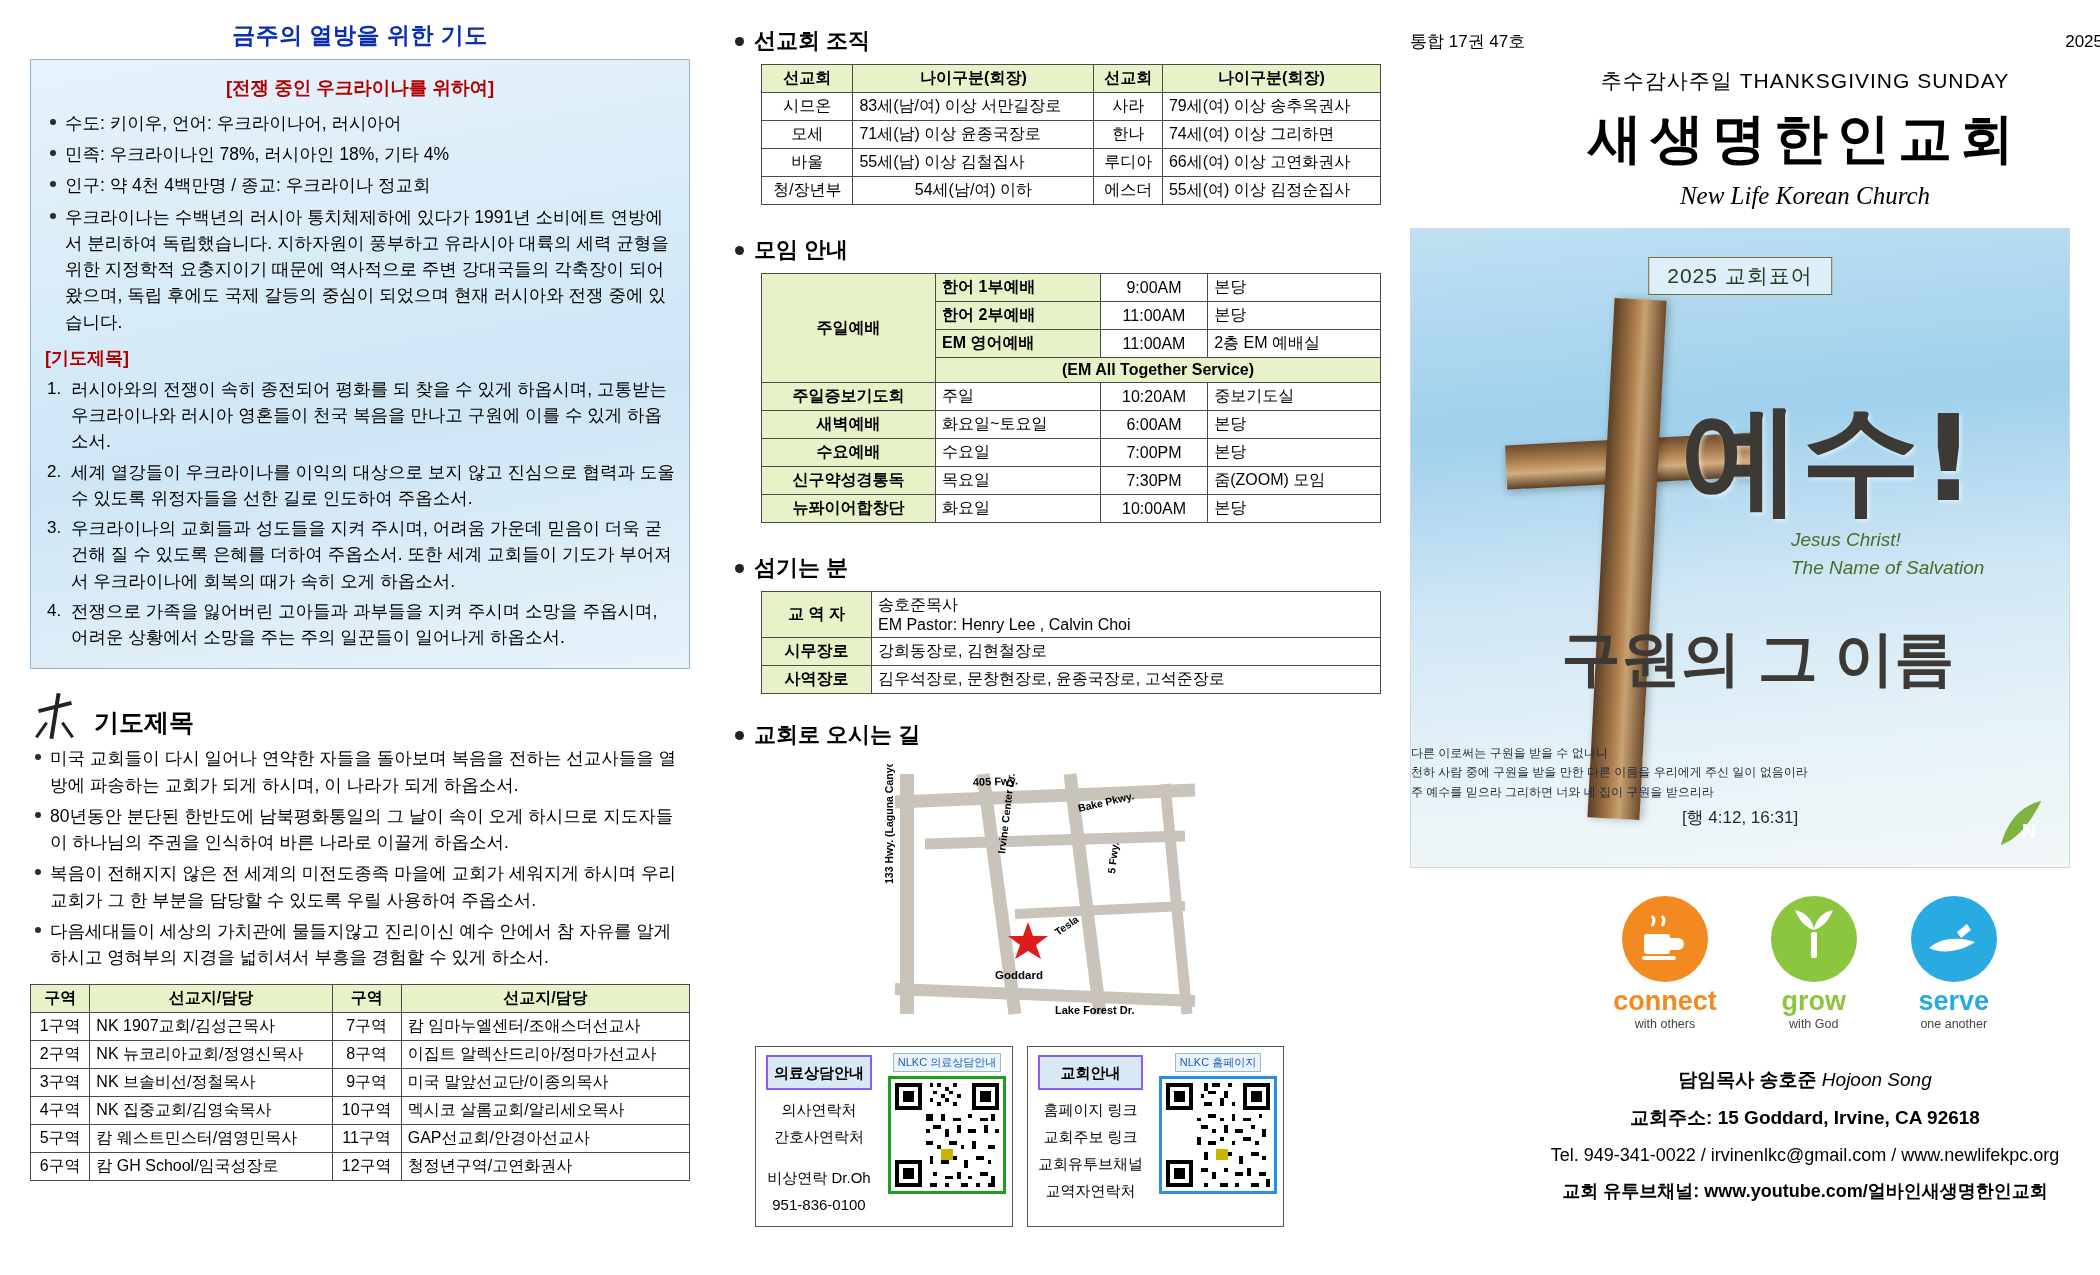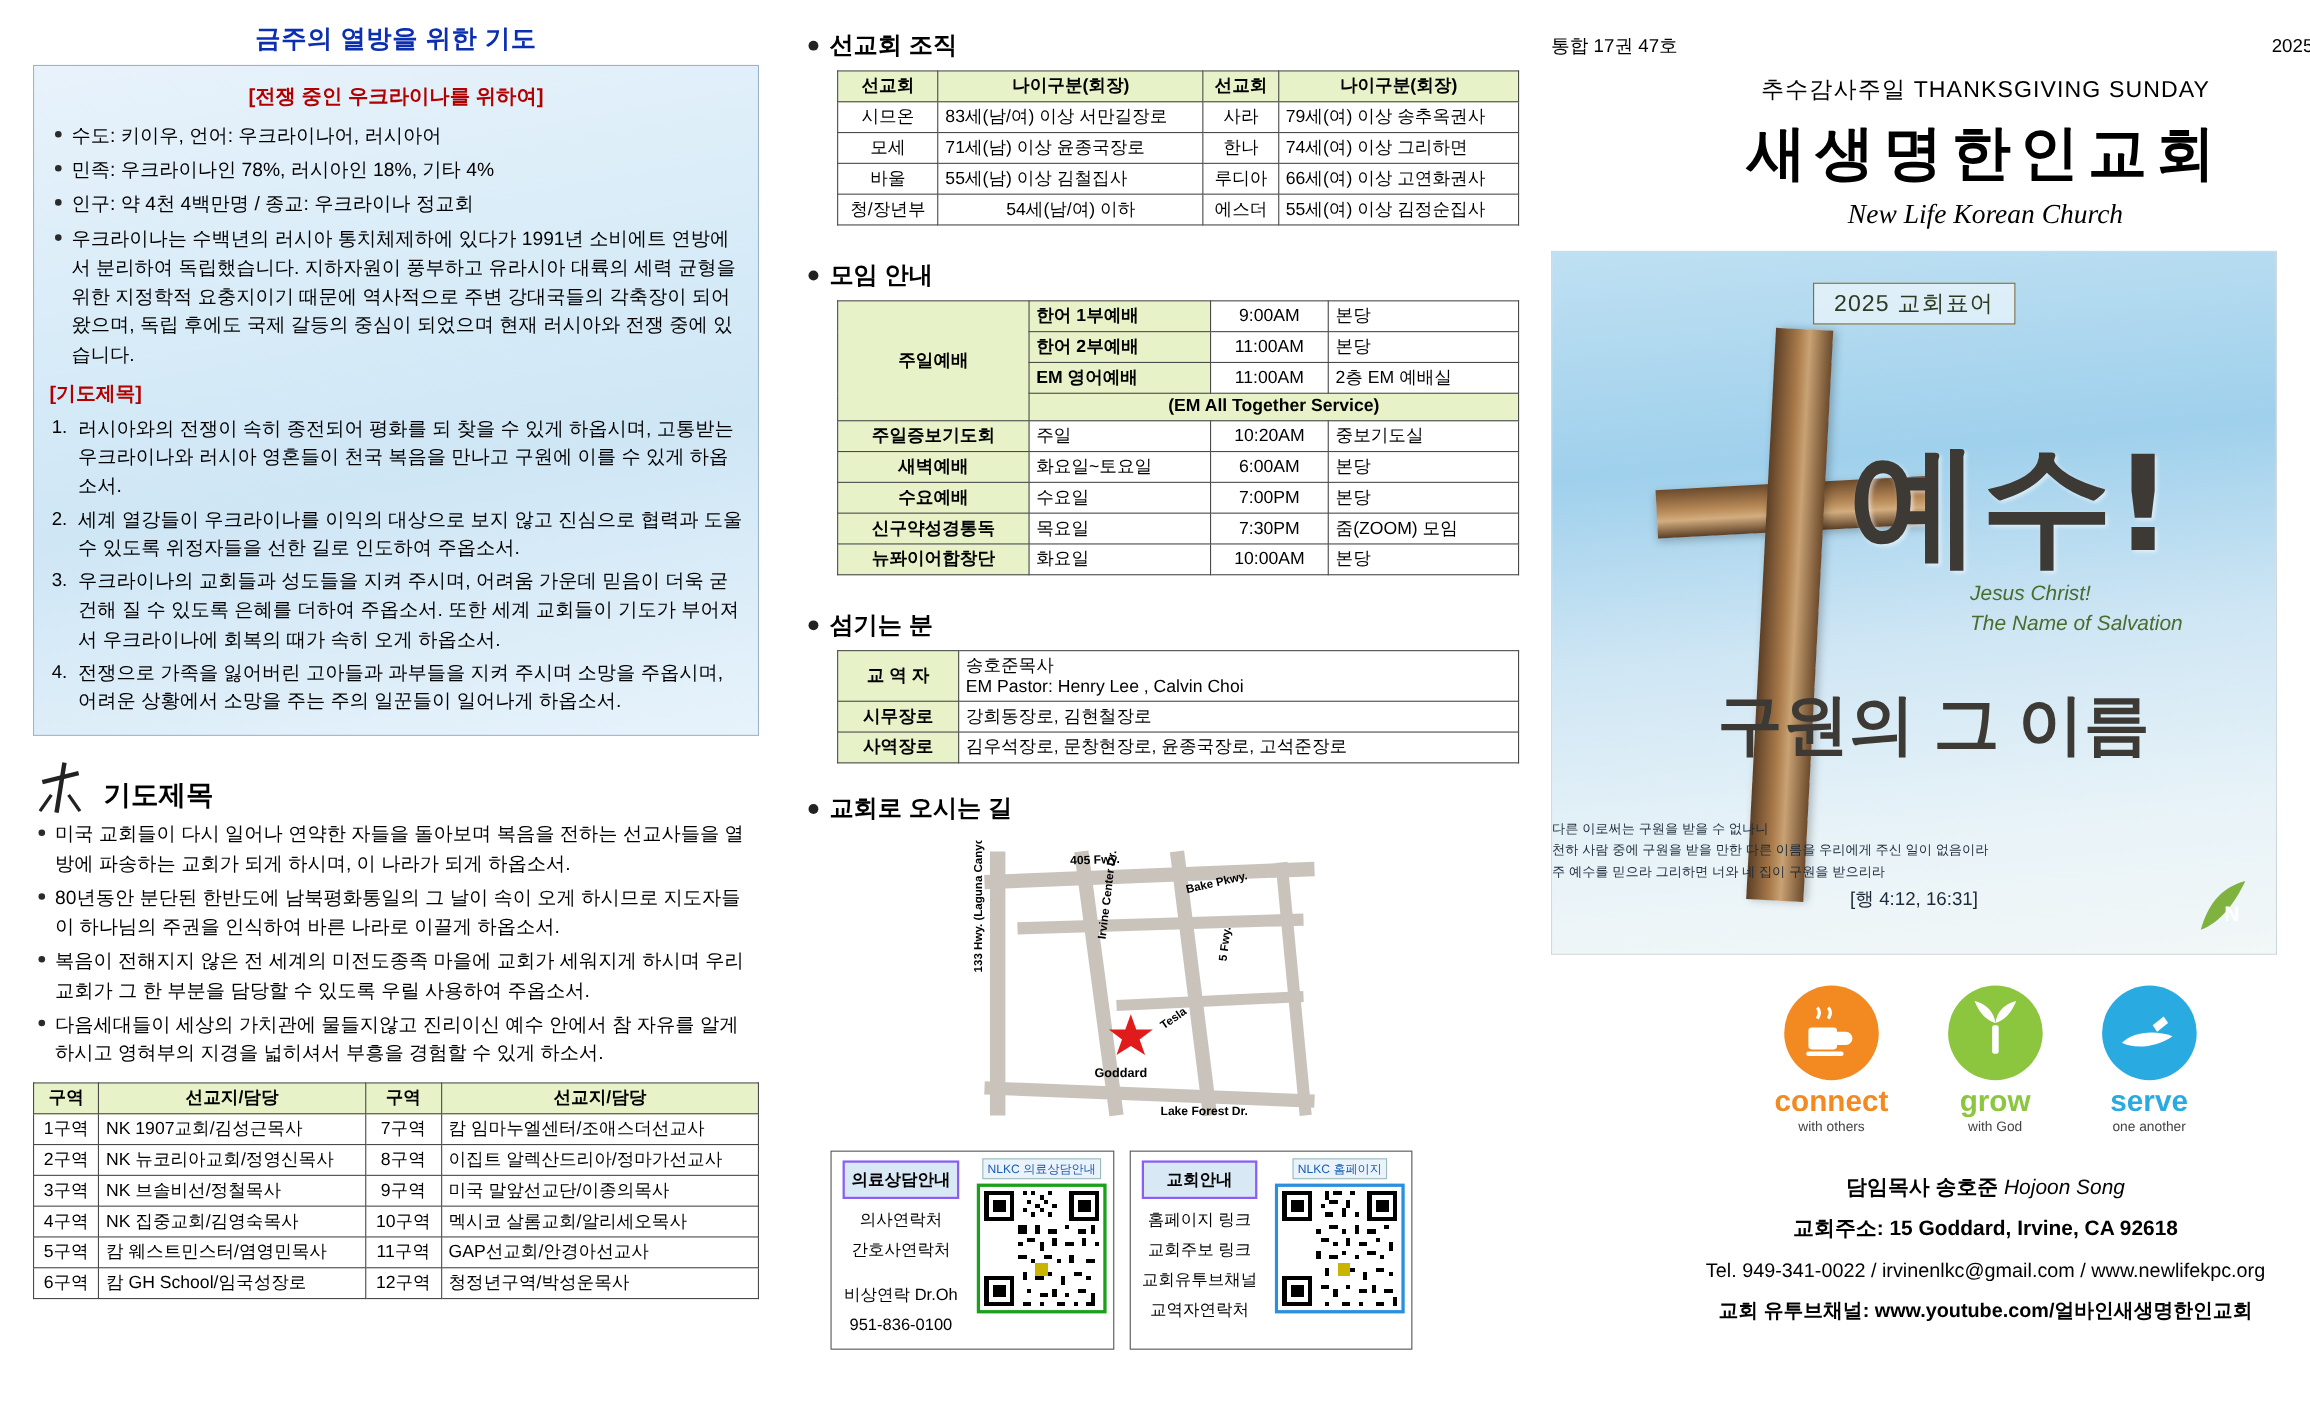--- a/index.html
+++ b/index.html
@@ -223,21 +223,21 @@
       <tr>
         <td class="dist-num">5구역</td>
         <td>캄 웨스트민스터/염영민목사</td>
         <td class="dist-num">11구역</td>
         <td>GAP선교회/안경아선교사</td>
       </tr>
       <tr>
         <td class="dist-num">6구역</td>
         <td>캄 GH School/임국성장로</td>
         <td class="dist-num">12구역</td>
-        <td>청정년구역/박성운목사</td>
+        <td>청정년구역/고연화권사</td>
       </tr>
     </tbody>
       </table>
   </div>
 
   <div class="col2">
 
     <div class="b-head">
       <span class="bul"></span>
       <span>선교회 조직</span>

